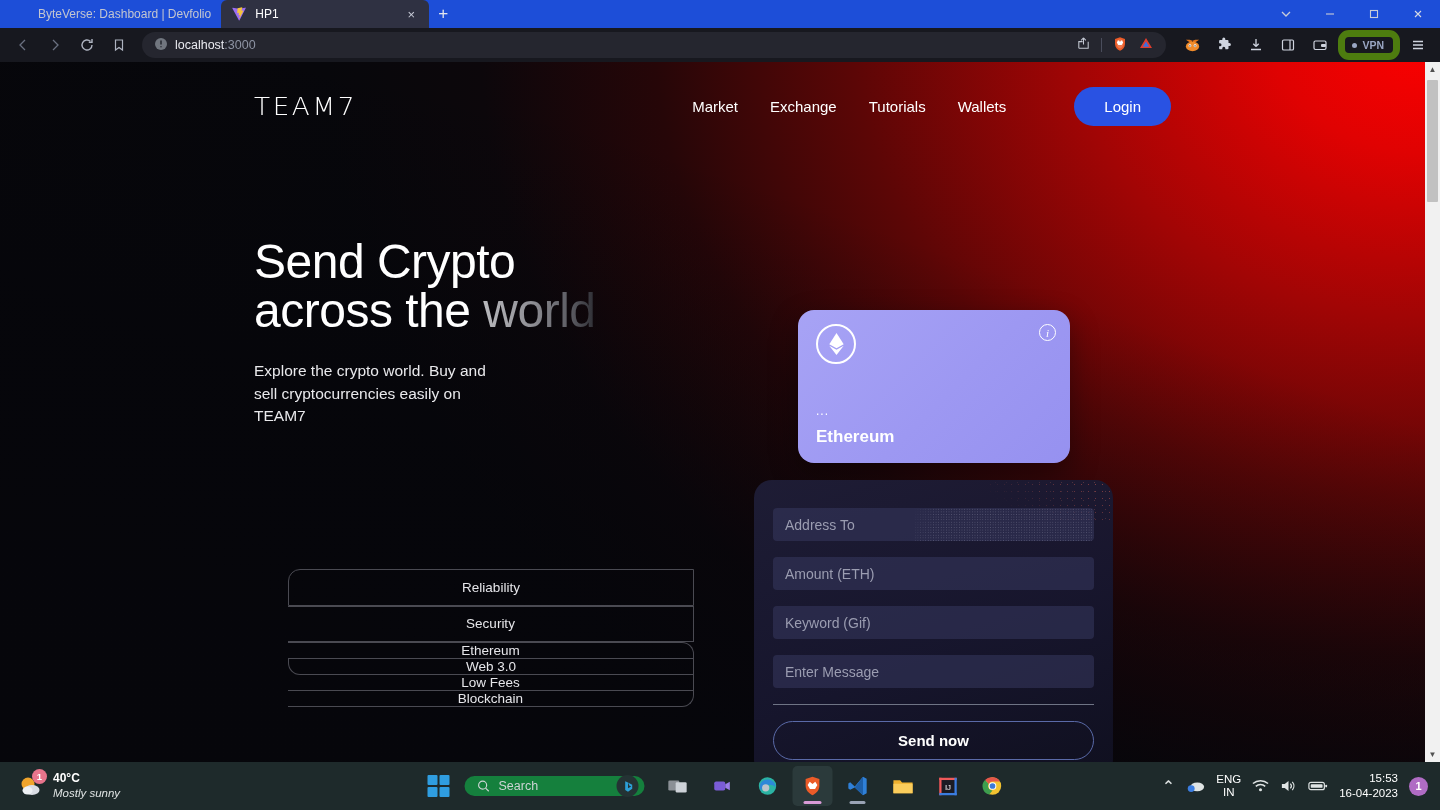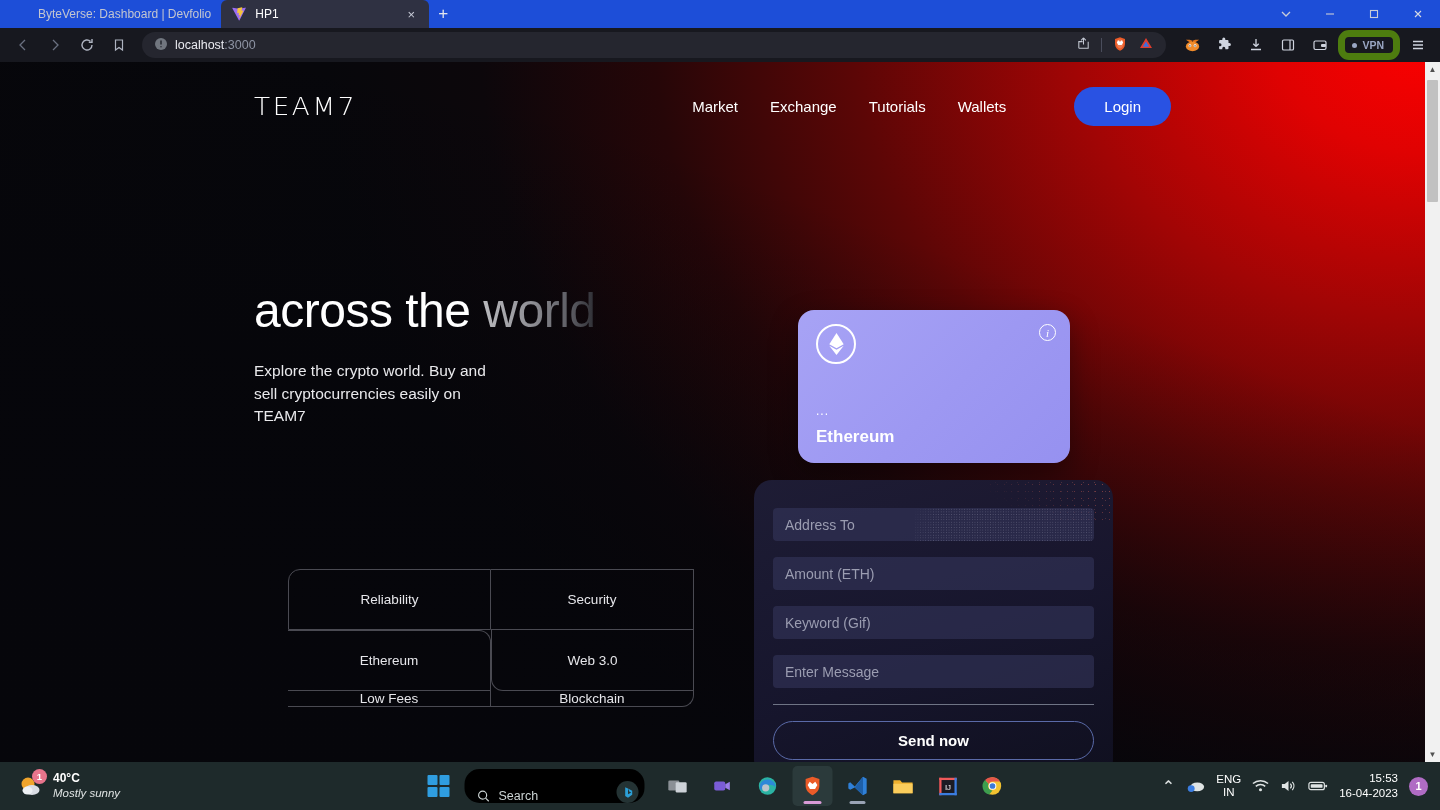--- a/index.html
+++ b/index.html
@@ -152,21 +152,21 @@
   }
   .play-tri {
     width: 0; height: 0; border-left: 5px solid #2952e3;
     border-top: 3.5px solid transparent; border-bottom: 3.5px solid transparent;
     margin-left: 1.5px;
   }
 
   
   .fgrid {
     position: absolute; left: 288px; top: 507px; width: 406px; height: 138px;
-    display: grid; grid-template-columns: repeat(2,1fr); grid-template-rows: repeat(2,1fr);
+    display: grid; grid-template-columns: repeat(1,1fr); grid-template-rows: repeat(2,1fr);
     z-index: 5;
   }
   .fcell {
     display: flex; align-items: center; justify-content: center;
     color: #e6e6ea; font-size: 13.5px;
     border: 1px solid #4a4a52; border-width: 0 1px 1px 0;
   }
   .fcell:nth-child(1) { border-width: 1px 1px 1px 1px; border-radius: 12px 0 0 0; }
   .fcell:nth-child(2) { border-width: 1px 1px 1px 0; }
   .fcell:nth-child(3) { border-width: 1px 1px 1px 0; border-radius: 0 12px 0 0; }
@@ -261,22 +261,22 @@
   .wtext { line-height: 1.25; }
   .wtemp { color: #ffffff; font-size: 12px; font-weight: bold; }
   .wdesc { color: #dfe3e3; font-size: 11.5px; font-style: italic; }
   .tb-center {
     position: absolute; left: 50%; transform: translateX(-50%);
     display: flex; align-items: center; gap: 5px;
   }
   .start-ico { width: 22px; height: 22px; display: grid; grid-template-columns: 1fr 1fr; gap: 2px; margin-right: 10px; }
   .start-q { background: #2f9de0; border-radius: 1px; }
   .searchbox {
-    width: 180px; height: 34px; background: #000000; border-radius: 15px;
-    display: flex; align-items: flex-end; gap: 8px; padding: 0 6px 0 12px;
+    width: 180px; height: 20px; background: #15803d; border-radius: 15px;
+    display: flex; align-items: center; gap: 8px; padding: 0 6px 0 12px;
     color: #ccd4d4; font-size: 12.5px; margin-right: 8px;
   }
   .bing-ico {
     margin-left: auto; width: 22px; height: 22px; border-radius: 50%;
     background: #243334; display: flex; align-items: center; justify-content: center;
   }
   .tb-app {
     width: 40px; height: 40px; display: flex; align-items: center;
     justify-content: center; position: relative; border-radius: 5px;
   }
@@ -451,21 +451,21 @@
           <a class="nav-link">Market</a>
           <a class="nav-link">Exchange</a>
           <a class="nav-link">Tutorials</a>
           <a class="nav-link">Wallets</a>
           <div class="login-btn">Login</div>
         </div>
       </div>
 
       <div class="hero">
         <h1>
-          <br>
+          <span>Send Crypto</span><br>
           <span>across the </span><span class="fade-word">world</span>
         </h1>
         <p>Explore the crypto world. Buy and sell cryptocurrencies easily on TEAM7</p>
       </div>
 
       <div class="fgrid">
         <div class="fcell">Reliability</div>
         <div class="fcell">Security</div>
         <div class="fcell">Ethereum</div>
         <div class="fcell">Web 3.0</div>

